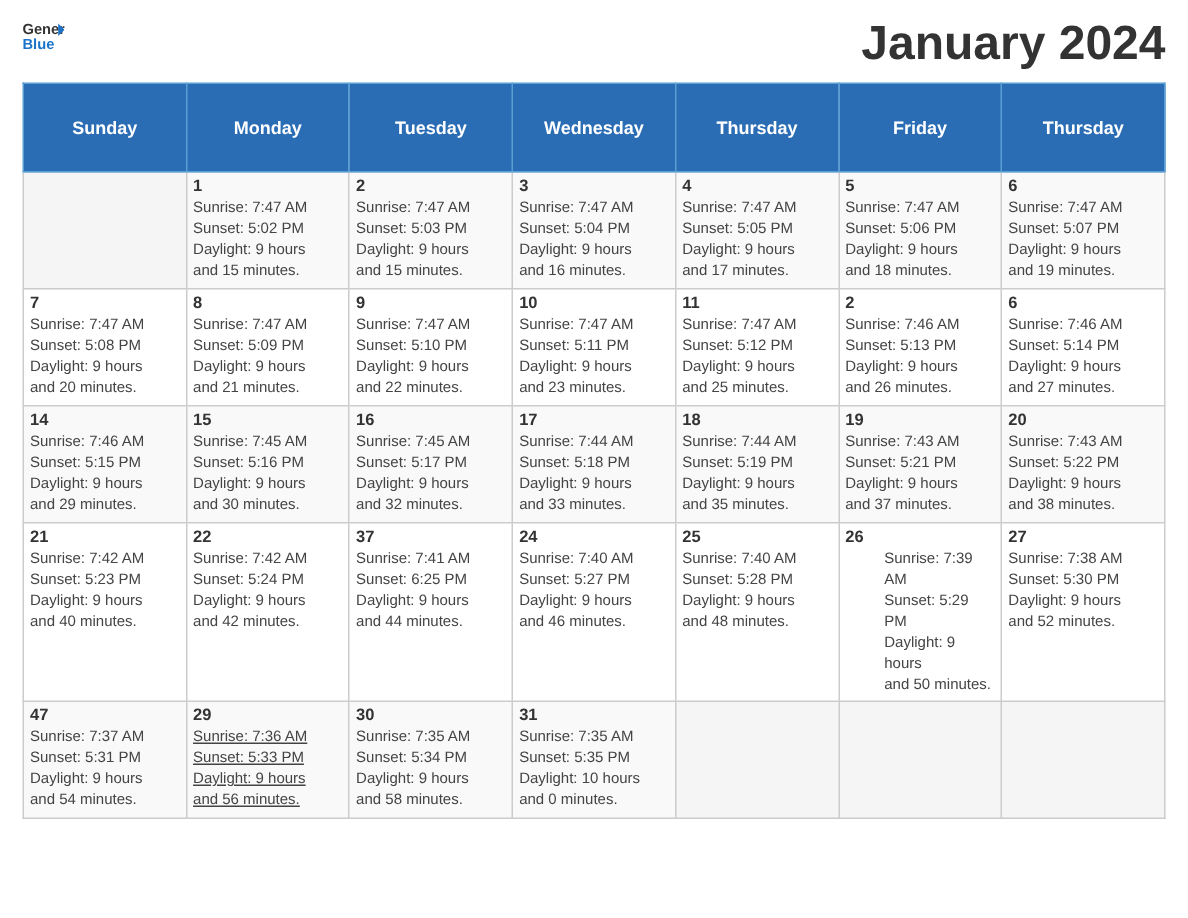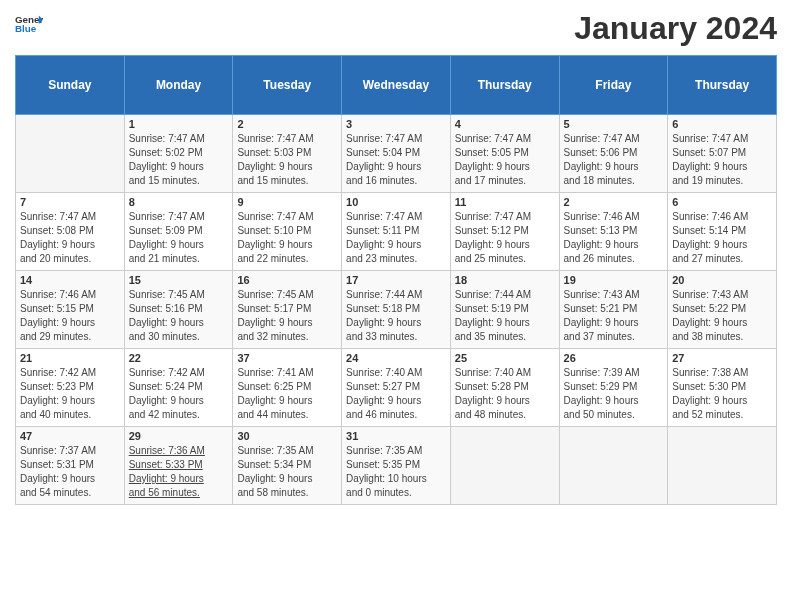--- a/index.html
+++ b/index.html
@@ -292,21 +292,21 @@
           </td>
           <td>
             <span class="day-num">25</span>
             <div class="day-info" style="white-space: pre-line;">Sunrise: 7:40 AM
 Sunset: 5:28 PM
 Daylight: 9 hours
 and 48 minutes.</div>
           </td>
           <td>
             <span class="day-num">26</span>
-            <div class="day-info" style="white-space: pre-line;">Sunrise: 7:39 AM
+            <div class="day-info" style="white-space: pre-line; margin-left: 26px;">Sunrise: 7:39 AM
 Sunset: 5:29 PM
 Daylight: 9 hours
 and 50 minutes.</div>
           </td>
           <td>
             <span class="day-num">27</span>
             <div class="day-info" style="white-space: pre-line;">Sunrise: 7:38 AM
 Sunset: 5:30 PM
 Daylight: 9 hours
 and 52 minutes.</div>

